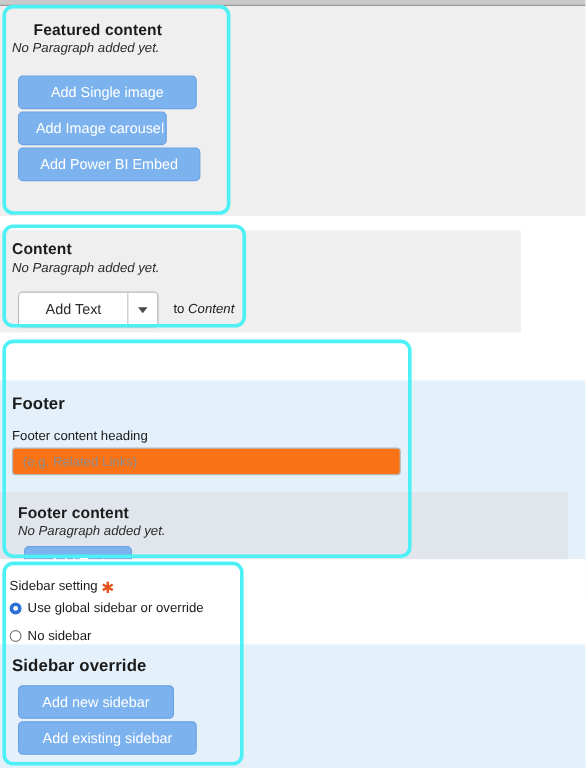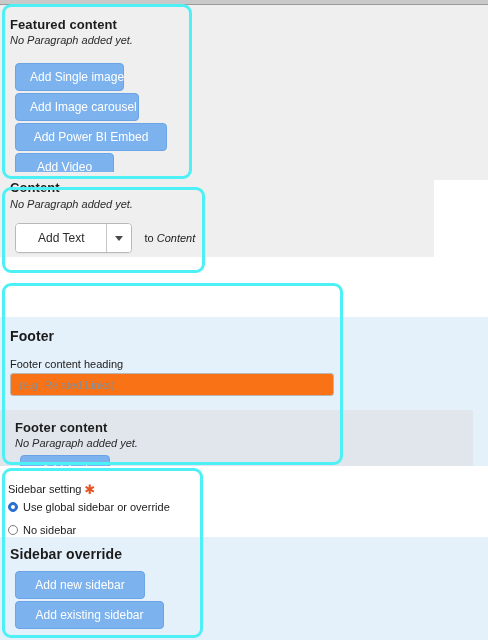--- a/index.html
+++ b/index.html
@@ -124,30 +124,29 @@
   }
 </style>
 </head>
 <body>
 
 <div class="page">
 
   <div class="top-rule"></div>
 
   <div class="panel panel-grey" style="top:5px;width:488px;height:175px;">
-    <div class="sec-title" style="position:absolute;left:10px;top:12px;">Featured content</div>
+    <div class="sec-title" style="position:absolute;left:28px;top:12px;">Featured content</div>
     <div class="no-para" style="position:absolute;left:10px;top:29px;">No Paragraph added yet.</div>
 
-    <div class="btn-blue" style="position:absolute;left:15px;top:58px;width:109px;">Add Single image</div>
+    <div class="btn-blue" style="position:absolute;left:15px;top:58px;width:149px;">Add Single image</div>
     <div class="btn-blue" style="position:absolute;left:15px;top:88px;width:124px;">Add Image carousel</div>
     <div class="btn-blue" style="position:absolute;left:15px;top:118px;width:152px;">Add Power BI Embed</div>
-    <div class="btn-blue" style="position:absolute;left:15px;top:148px;width:99px;">Add Video</div>
-  </div>
-
-  <div class="panel panel-grey" style="top:172px;width:434px;height:85px;">
+  </div>
+
+  <div class="panel panel-grey" style="top:192px;width:434px;height:85px;">
     <div class="sec-title" style="position:absolute;left:10px;top:8px;">Content</div>
     <div class="no-para" style="position:absolute;left:10px;top:26px;">No Paragraph added yet.</div>
 
     <div class="split-wrap" style="position:absolute;left:15px;top:51px;">
       <div class="split">
         <div class="split-main">Add Text</div>
         <div class="split-caret">
           <span class="caret"></span>
         </div>
       </div>

